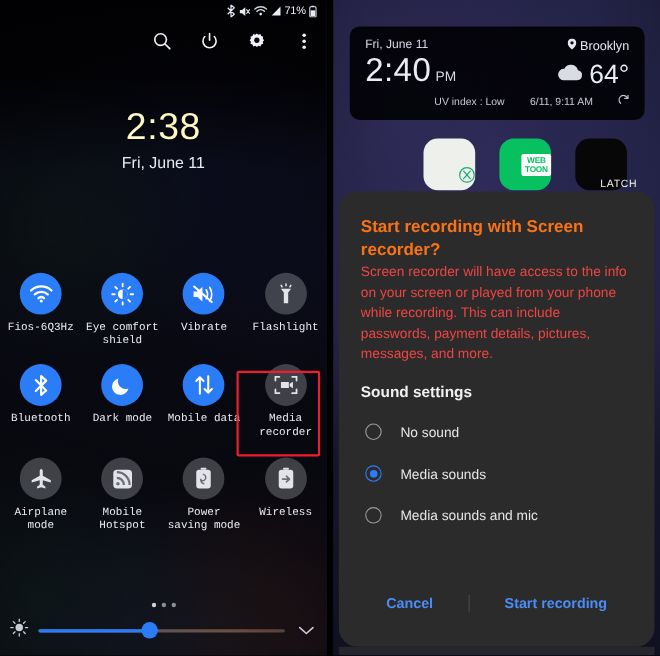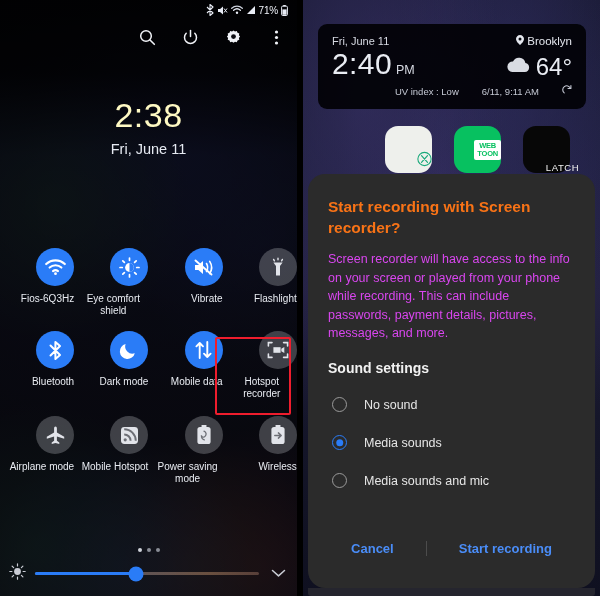--- a/index.html
+++ b/index.html
@@ -57,21 +57,21 @@
   .hdr-btn { width: 22px; height: 22px; display: flex; align-items: center; justify-content: center; cursor: pointer; }
 
   
   .lock-clock { position: absolute; top: 98px; left: 0; right: 0; text-align: center; }
   .lock-time { font-size: 34px; font-weight: 300; color: #fef9c3; letter-spacing: .5px; line-height: 1; }
   .lock-date { margin-top: 9px; font-size: 14.5px; font-weight: 400; color: #e6eaf2; }
 
   
   .tile-grid { position: absolute; top: 248px; left: 0; width: 297px; }
   .tile-row { display: flex; }
-  .tile { width: 74.2px; display: flex; flex-direction: column; align-items: flex-end; cursor: pointer; }
+  .tile { width: 74.2px; display: flex; flex-direction: column; align-items: center; cursor: pointer; font-family: Liberation Mono, monospace; }
   .tile-circ {
     width: 38px; height: 38px; border-radius: 50%;
     display: flex; align-items: center; justify-content: center;
   }
   .tile-on  { background: #2a7cf7; }
   .tile-off { background: rgba(170,172,178,.34); }
   .tile-label {
     margin-top: 7px; font-size: 10px; line-height: 12px; text-align: center;
     color: #e9ecf2; max-width: 70px;
   }
@@ -141,21 +141,21 @@
   .wt-inner { background: #fff; border-radius: 2px; padding: 2px 3px; text-align: center; line-height: 8px; }
   .wt-t { font-size: 7.5px; font-weight: 700; color: #07c160; letter-spacing: -.2px; display: block; }
   .latch-t { font-size: 9.5px; color: #f2f2f2; letter-spacing: .6px; }
 
   
   .dialog {
     position: absolute; left: 5px; right: 5px; bottom: 8px; top: 174px;
     background: #2b2b2b; border-radius: 17px; padding: 22px 20px 0 20px;
   }
   .dlg-title { font-size: 15.5px; font-weight: 700; color: #f97316; line-height: 21px; }
-  .dlg-body { margin-top: 12px; font-size: 12.5px; color: #d946ef; line-height: 18.5px; }
+  .dlg-body { margin-top: 0; font-size: 12.5px; color: #ef4444; line-height: 18.5px; }
   .dlg-sub { margin-top: 17px; font-size: 14px; font-weight: 700; color: #f1f1f1; }
   .radio-list { margin-top: 10px; }
   .radio-row { display: flex; align-items: center; gap: 17px; height: 38px; cursor: pointer; }
   .radio { width: 15px; height: 15px; border-radius: 50%; border: 1.6px solid #9a9a9a; flex: 0 0 auto; position: relative; margin-left: 4px; }
   .radio.on { border-color: #2a7cf7; }
   .radio.on::after { content: ""; position: absolute; left: 50%; top: 50%; width: 7.5px; height: 7.5px; border-radius: 50%; background: #2a7cf7; transform: translate(-50%,-50%); }
   .radio-label { font-size: 12.5px; color: #e6e6e6; }
   .dlg-actions { position: absolute; left: 0; right: 0; bottom: 26px; display: flex; align-items: center; justify-content: center; }
   .act-btn { font-size: 13px; font-weight: 700; color: #4a8df8; padding: 6px 14px; cursor: pointer; }
   .act-sep { width: 1px; height: 15px; background: #4c4c4c; margin: 0 18px; }
@@ -322,21 +322,21 @@
           <div class="tile">
             <div class="tile-circ tile-off">
               <svg width="22" height="20" viewBox="0 0 22 20">
                   <g stroke="#e2e4ea" stroke-width="1.6" fill="none" stroke-linecap="round">
                     <path d="M1.4 6V2.6h3.6M16.6 2.6h4V6M20.6 14v3.4h-4M5 17.4H1.4V14"></path>
                   </g>
                   <path d="M6.4 7.2h7.2v5.6H6.4z" fill="#e2e4ea"></path>
                   <path d="M14.3 8.8l3-1.7v5.8l-3-1.7z" fill="#e2e4ea"></path>
                 </svg>
             </div>
-            <div class="tile-label">Hotspot recorder</div>
+            <div class="tile-label">Media recorder</div>
           </div>
         </div>
 
         <div class="tile-row row-3">
           <div class="tile">
             <div class="tile-circ tile-off">
               <svg width="21" height="21" viewBox="0 0 21 21">
                   <path d="M10.5 1.4c.9 0 1.4.9 1.4 2.1v4.1l7.3 4.1v2l-7.3-2.2v4.2l2.4 1.8v1.5l-3.8-1-3.8 1v-1.5l2.4-1.8v-4.2L1.8 13.7v-2l7.3-4.1V3.5c0-1.2.5-2.1 1.4-2.1z" fill="#e2e4ea"></path>
                 </svg>
             </div>

